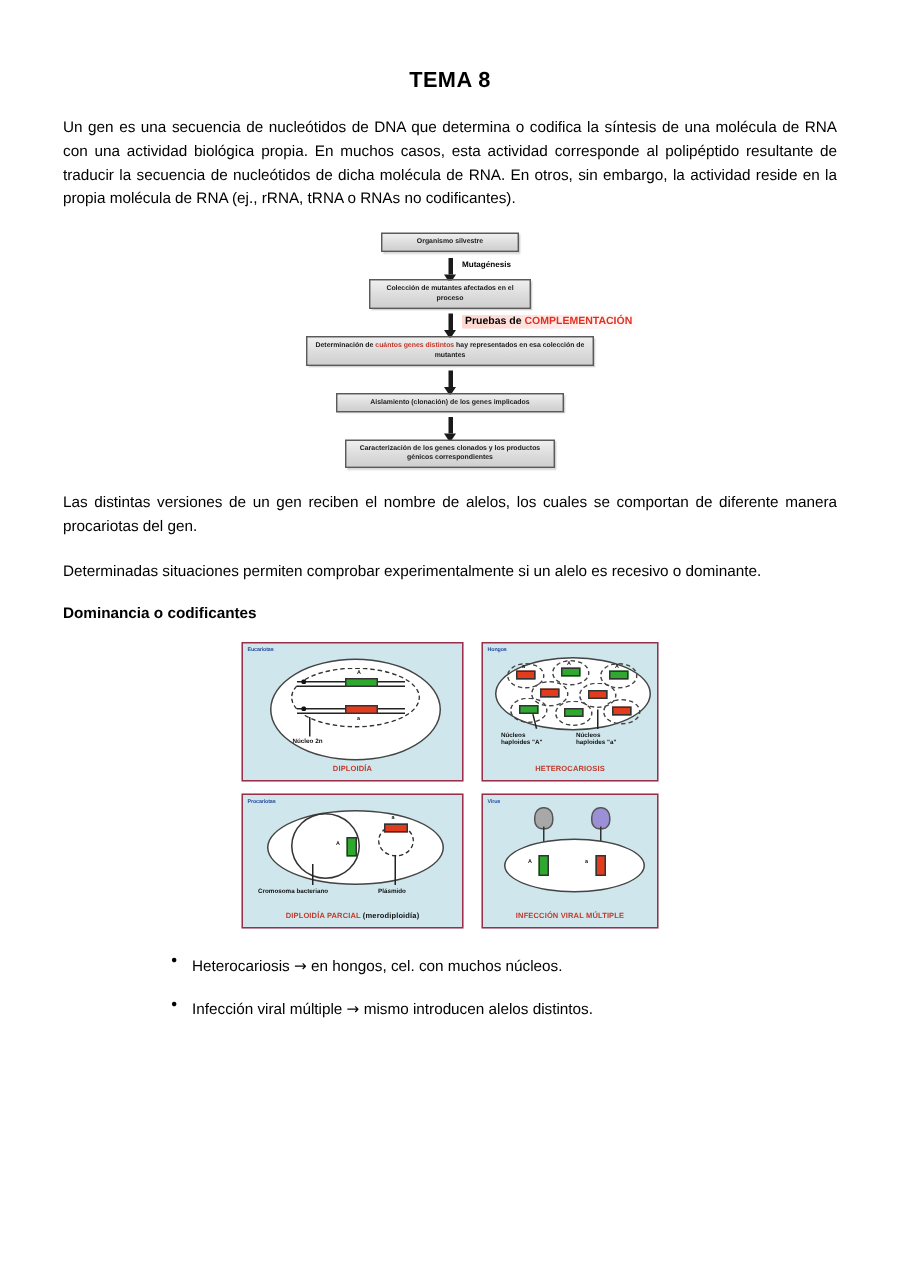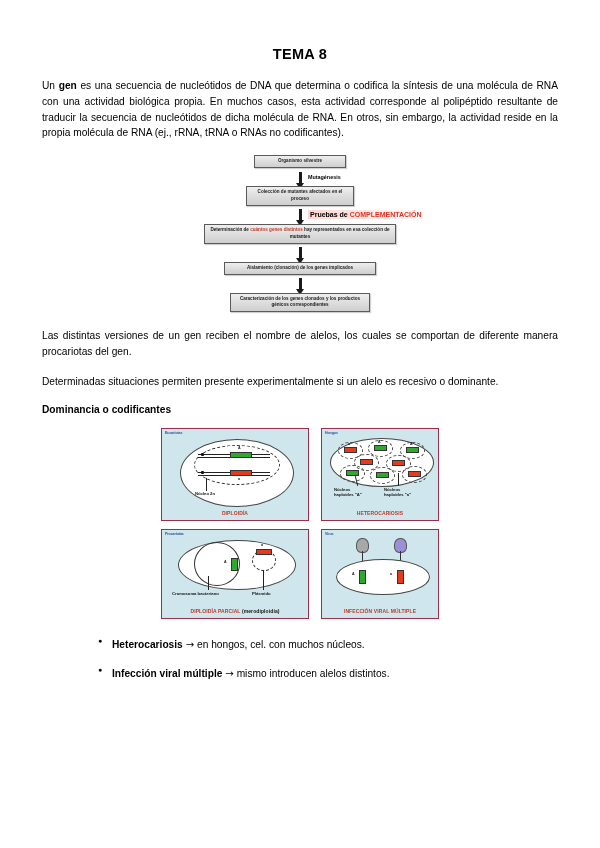--- a/index.html
+++ b/index.html
@@ -34,21 +34,21 @@
     line-height: 1.55;
     text-align: justify;
     margin: 0 0 14px 0;
     hyphens: none;
   }
   h2.sub-head {
     font-size: 10.2px;
     font-weight: bold;
     margin: 0 0 13px 0;
   }
-  b, strong { font-weight: bold; }
+  b, strong { font-weight: normal; }
 
   
   .flowchart {
     width: 238px;
     margin: 4px auto 16px auto;
     position: relative;
   }
   .fc-row {
     display: flex;
     justify-content: center;
@@ -233,21 +233,21 @@
   }
   .bact-ring {
     position: absolute;
     border: 1.1px solid #333;
     border-radius: 50%;
     background: transparent;
   }
 
   
   ul.bullets {
-    margin: 0;
+    margin: 16px;
     padding: 0 0 0 56px;
     list-style: none;
   }
   ul.bullets li {
     font-size: 10.2px;
     line-height: 1.55;
     margin-bottom: 13px;
     position: relative;
     padding-left: 14px;
     text-align: left;
@@ -307,21 +307,21 @@
     </div>
 
     <div class="fc-row">
       <div class="fc-box" style="width:128px">Caracterización de los genes clonados y los productos génicos correspondientes</div>
     </div>
 
   </div>
 
   <p class="body-par">Las distintas versiones de un gen reciben el nombre de alelos, los cuales se comportan de diferente manera procariotas del gen.</p>
 
-  <p class="body-par">Determinadas situaciones permiten presente experimentalmente si un alelo es recesivo o dominante.</p>
+  <p class="body-par">Determinadas situaciones permiten comprobar experimentalmente si un alelo es recesivo o dominante.</p>
 
   <h2 class="sub-head">Dominancia o codificantes</h2>
 
 
   <div class="figgrid">
 
     <div class="panel">
       <div class="panel-tag">Eucariotas</div>
       <div class="cell-oval" style="left:18px;top:10px;width:112px;height:66px;"></div>
       <div class="nuc-dashed" style="left:32px;top:16px;width:84px;height:38px;"></div>

